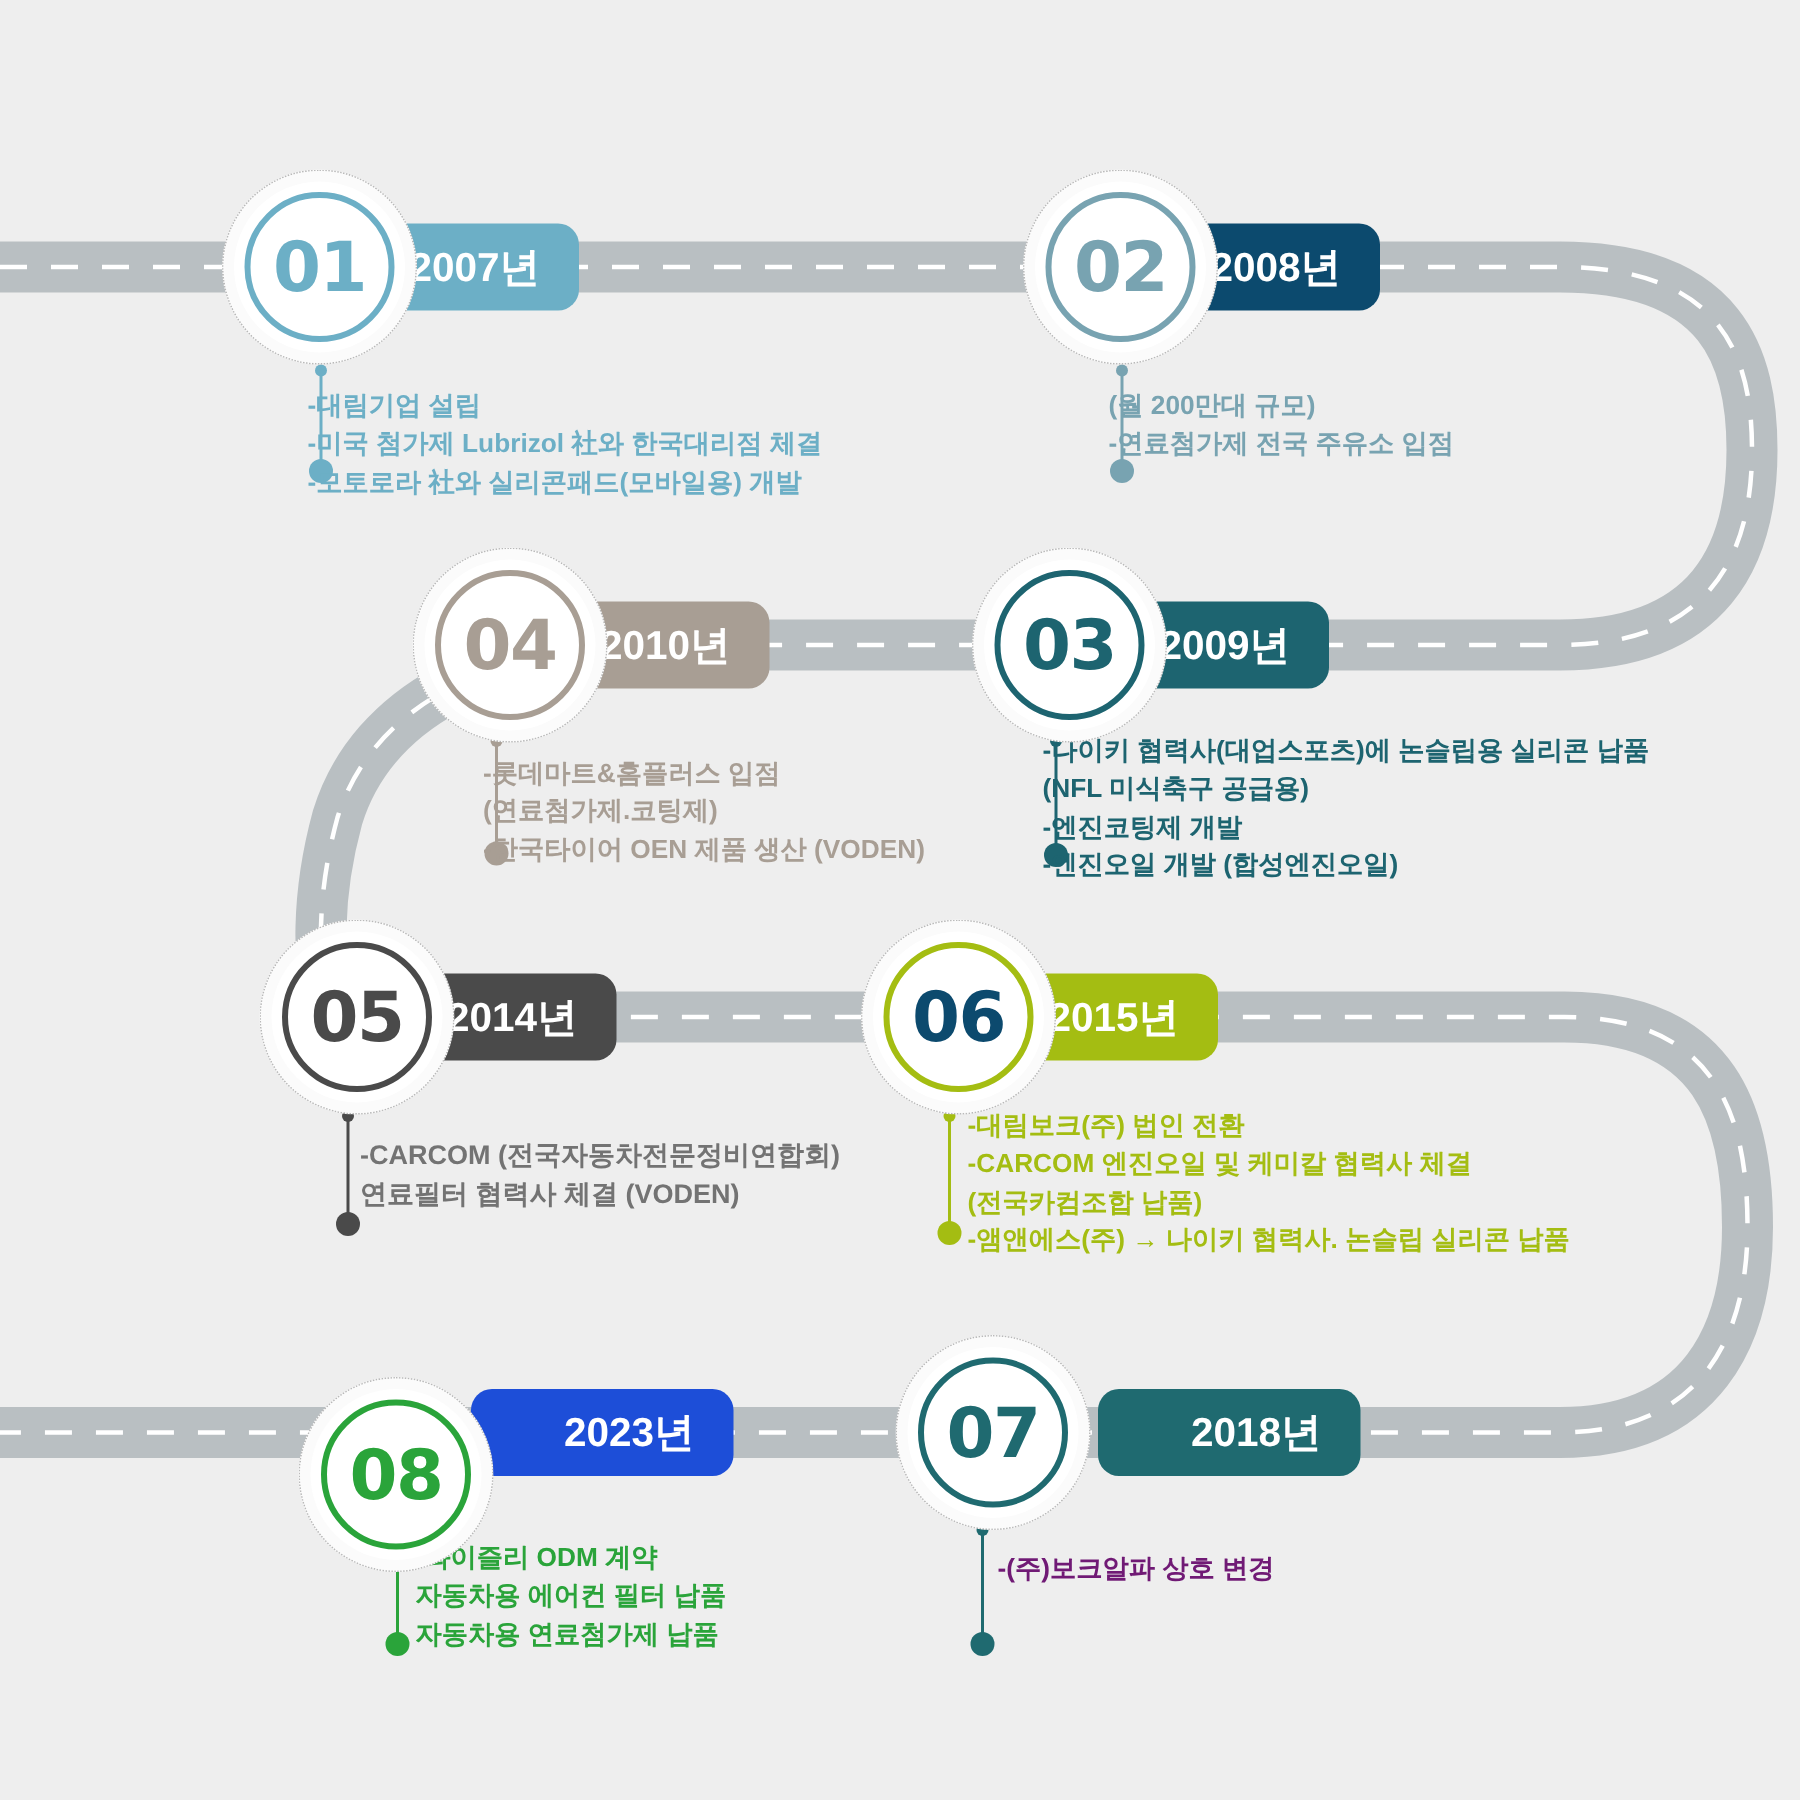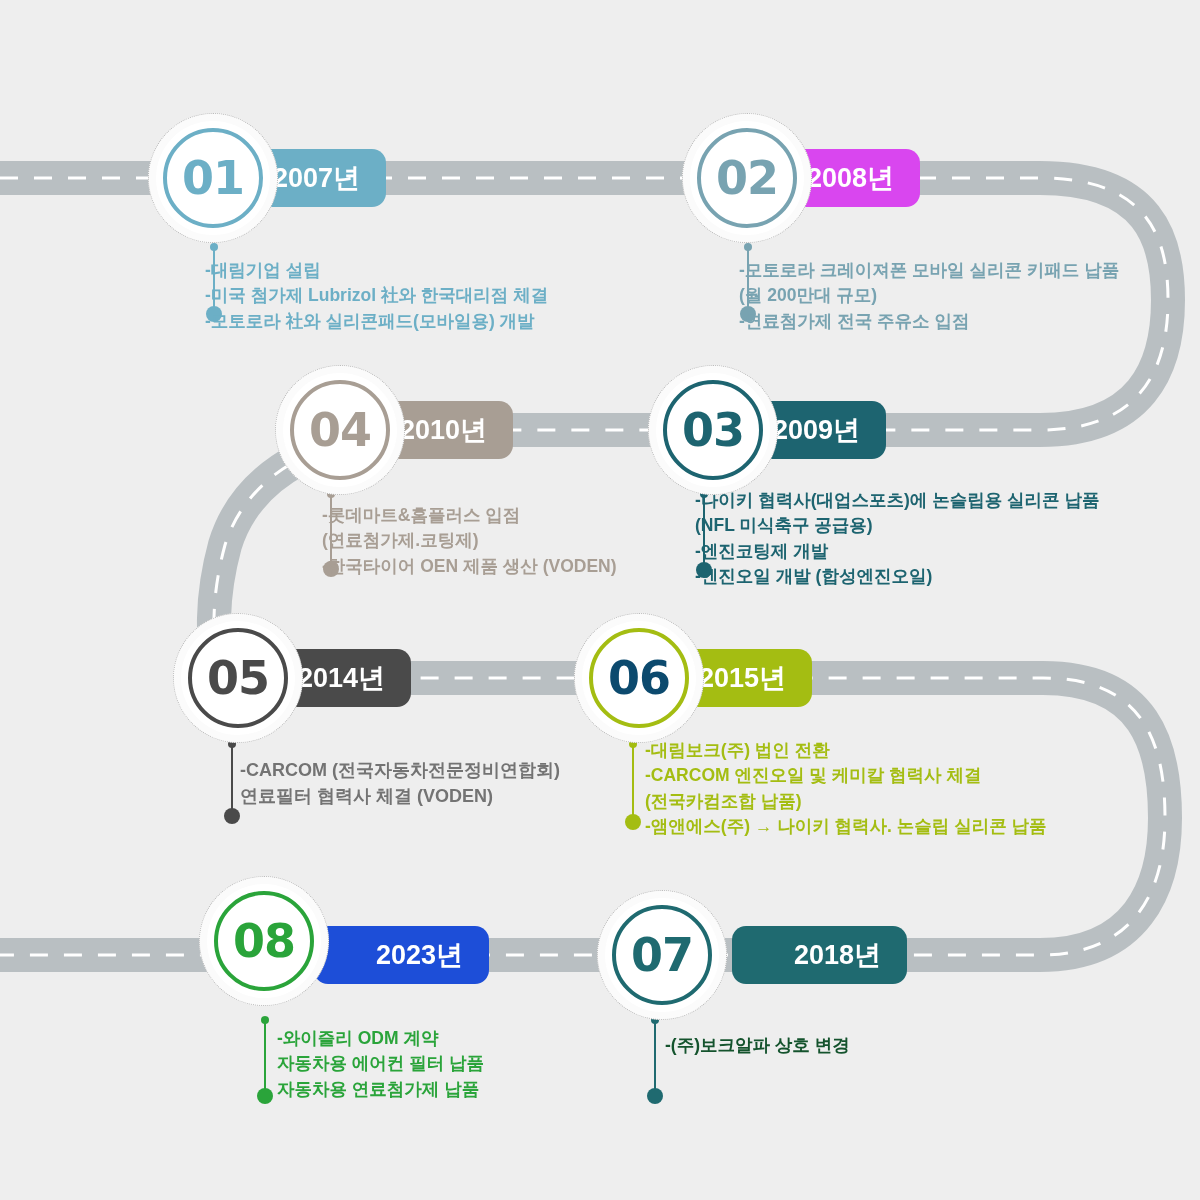--- a/index.html
+++ b/index.html
@@ -127,36 +127,35 @@
       <div class="cap-bot" style="top:61px; background:#6cafc6;"></div>
     </div>
     <div class="desc" style="left:205px; top:258px; color:#6cafc6;">
       <span class="ln">-대림기업 설립</span>
       <span class="ln">-미국 첨가제 Lubrizol 社와 한국대리점 체결</span>
       <span class="ln">-모토로라 社와 실리콘패드(모바일용) 개발</span>
     </div>
   </div>
 
   <div class="milestone">
-    <div class="badge" style="left: 745px; top: 149px; background: #d946ef;">
+    <div class="badge" style="left: 745px; top: 149px; background: #0c4a6e;">
       <span>2008년</span>
     </div>
     <div class="node" style="left:682px; top:113px;">
       <div class="dotring"></div>
       <div class="disc"></div>
       <div class="ring" style="border-color:#78a3b1;"></div>
       <div class="num" style="color:#78a3b1;">02</div>
     </div>
     <div class="connector" style="left:747px; top:245px;">
       <div class="vline" style="height:69px; background:#78a3b1;"></div>
       <div class="cap-top" style="background:#78a3b1;"></div>
       <div class="cap-bot" style="top:61px; background:#78a3b1;"></div>
     </div>
     <div class="desc" style="left:739px; top:258px; color:#78a3b1;">
-      <span class="ln">-모토로라 크레이져폰 모바일 실리콘 키패드 납품</span>
       <span class="ln"> (월 200만대 규모)</span>
       <span class="ln">-연료첨가제 전국 주유소 입점</span>
     </div>
   </div>
 
   <div class="milestone">
     <div class="badge" style="left: 711px; top: 401px; background: rgb(29, 100, 112);">
       <span>2009년</span>
     </div>
     <div class="node" style="left:648px; top:365px;">
@@ -252,30 +251,30 @@
       <div class="dotring"></div>
       <div class="disc"></div>
       <div class="ring" style="border-color:#1f6a70;"></div>
       <div class="num" style="color:#1f6a70;">07</div>
     </div>
     <div class="connector" style="left:654px; top:1018px;">
       <div class="vline" style="height:78px; background:#1f6a70;"></div>
       <div class="cap-top" style="background:#1f6a70;"></div>
       <div class="cap-bot" style="top:70px; background:#1f6a70;"></div>
     </div>
-    <div class="desc" style="left:665px; top:1033px; color:#14532d;">
+    <div class="desc" style="left:665px; top:1033px; color:#701a75;">
       <span class="ln">-(주)보크알파 상호 변경</span>
     </div>
   </div>
 
   <div class="milestone">
     <div class="badge" style="left: 314px; top: 926px; background: #1d4ed8;">
       <span>2023년</span>
     </div>
-    <div class="node" style="left:199px; top:876px;">
+    <div class="node" style="left:199px; top:918px;">
       <div class="dotring"></div>
       <div class="disc"></div>
       <div class="ring" style="border-color:#2aa43a;"></div>
       <div class="num" style="color:#2aa43a;">08</div>
     </div>
     <div class="connector" style="left:264px; top:1018px;">
       <div class="vline" style="height:78px; background:#2aa43a;"></div>
       <div class="cap-top" style="background:#2aa43a;"></div>
       <div class="cap-bot" style="top:70px; background:#2aa43a;"></div>
     </div>

